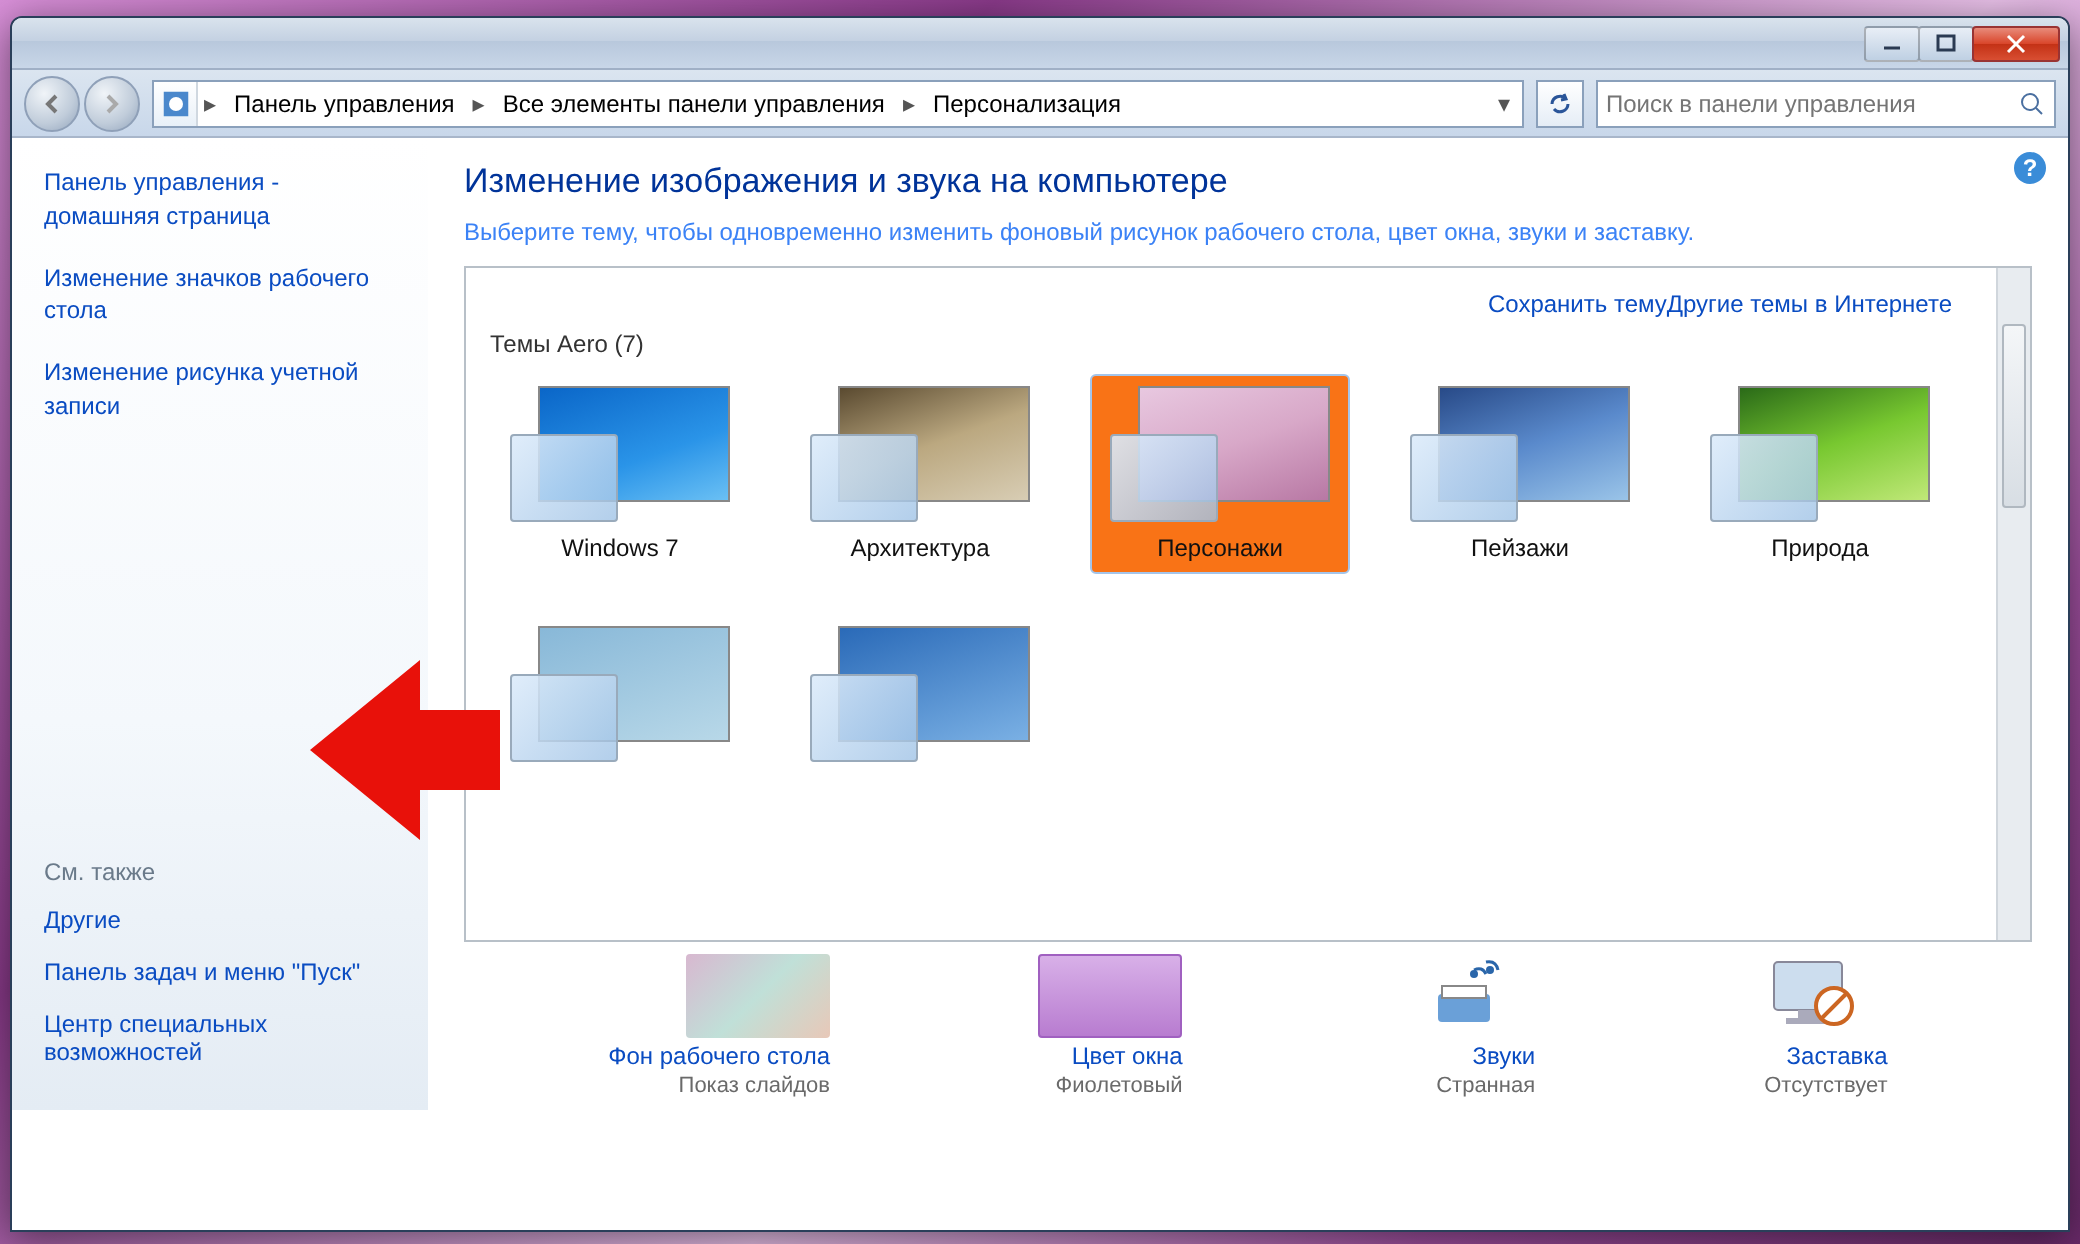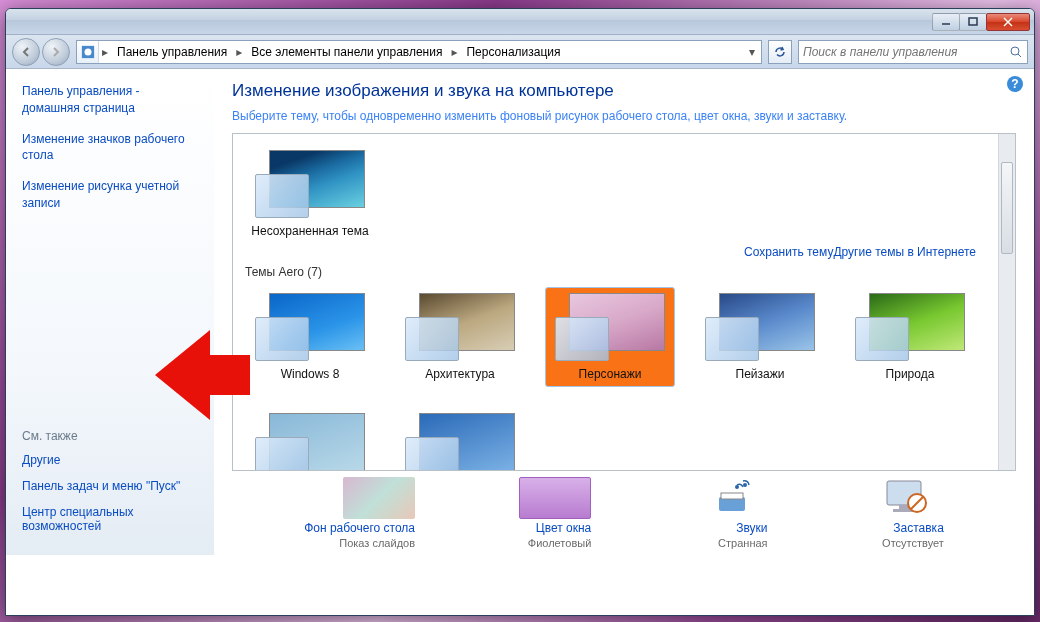--- a/index.html
+++ b/index.html
@@ -16,21 +16,21 @@
 .navb{display:flex;gap:2px}
 .circ{width:28px;height:28px;border-radius:50%;background:radial-gradient(circle at 35% 30%,#f0f4f8,#c0ccda 60%,#92a4bc);border:1px solid #8fa0b8;display:flex;align-items:center;justify-content:center}
 .crumb{flex:1;height:24px;background:#fff;border:1px solid #8aa0bb;display:flex;align-items:center}
 .cicon{width:22px;height:22px;display:flex;align-items:center;justify-content:center;background:linear-gradient(#fff,#e8f0f8);border-right:1px solid #d0d8e0}
 .cicon svg{width:14px;height:14px}
 .crumb span.sep{color:#555;padding:0 3px}
 .clink{color:#000;padding:2px 6px;cursor:pointer}
 .ddl{width:18px;text-align:center;color:#555}
 .refbtn{width:24px;height:24px;background:linear-gradient(#fff,#e5edf6);border:1px solid #8aa0bb;display:flex;align-items:center;justify-content:center}
 .search{width:230px;height:24px;background:#fff;border:1px solid #8aa0bb;display:flex;align-items:center;padding:0 4px}
-.search input{border:none;outline:none;flex:1;font-style:italic;color:#0f172a}
+.search input{border:none;outline:none;flex:1;color:#0f172a}
 .search svg{stroke:#4a6fa0;fill:none}
 .body{display:flex;height:486px}
 .side{width:208px;background:linear-gradient(180deg,#fff 0%,#f4f8fc 60%,#e4ecf4);padding:14px 16px 10px;display:flex;flex-direction:column}
 .side a{color:#0a4cc2;text-decoration:none;line-height:1.4;margin-bottom:14px;cursor:pointer}
 .spacer{flex:1}
 .side .hdr{color:#6a7a8a;margin-bottom:10px}
 .side .sec{color:#0a4cc2;margin-bottom:12px;cursor:pointer}
 .main{flex:1;background:#fff;padding:12px 18px 6px;position:relative;display:flex;flex-direction:column}
 .help{position:absolute;top:6px;right:10px;width:18px;height:18px}
 h1{color:#003399;font-size:17px;font-weight:400;margin-bottom:8px}
@@ -140,41 +140,32 @@
     <div class="main">
       <svg class="help" viewBox="0 0 18 18">
           <circle cx="9" cy="9" r="8" fill="#3a8cd8"></circle>
           <text x="9" y="13" text-anchor="middle" fill="#fff" font-size="12" font-weight="bold">?</text>
         </svg>
       <h1>Изменение изображения и звука на компьютере</h1>
       <div class="sub">Выберите тему, чтобы одновременно изменить фоновый рисунок рабочего стола, цвет окна, звуки и заставку.</div>
 
       <div class="themes">
         <div class="scrollzone">
-          <div class="row">
-            <div class="tcard">
-              <div class="thumb">
-                  <div class="bg" style="background:linear-gradient(160deg,#0a3866 20%,#1a6aa0 40%,#3094c4 60%,#6ad0e0)"></div>
-                  <div class="ov"></div>
-                </div>
-              <div class="tlbl">Несохраненная тема</div>
-            </div>
-          </div>
           <div class="actions">
             <a>Сохранить тему</a>
             <a>Другие темы в Интернете</a>
           </div>
           <div class="secthdr">Темы Aero (7)</div>
           <div class="row">
             <div class="tcard">
                 <div class="thumb">
                   <div class="bg" style="background:linear-gradient(160deg,#0a66c8,#2a94e8 60%,#6ac0f4)"></div>
                   <div class="ov"></div>
                 </div>
-                <div class="tlbl">Windows 8</div>
+                <div class="tlbl">Windows 7</div>
               </div>
             <div class="tcard">
                 <div class="thumb">
                   <div class="bg" style="background:linear-gradient(160deg,#5a4a30,#bba880 50%,#d8cdb4)"></div>
                   <div class="ov"></div>
                 </div>
                 <div class="tlbl">Архитектура</div>
               </div>
             <div class="tcard sel">
                 <div class="thumb">

